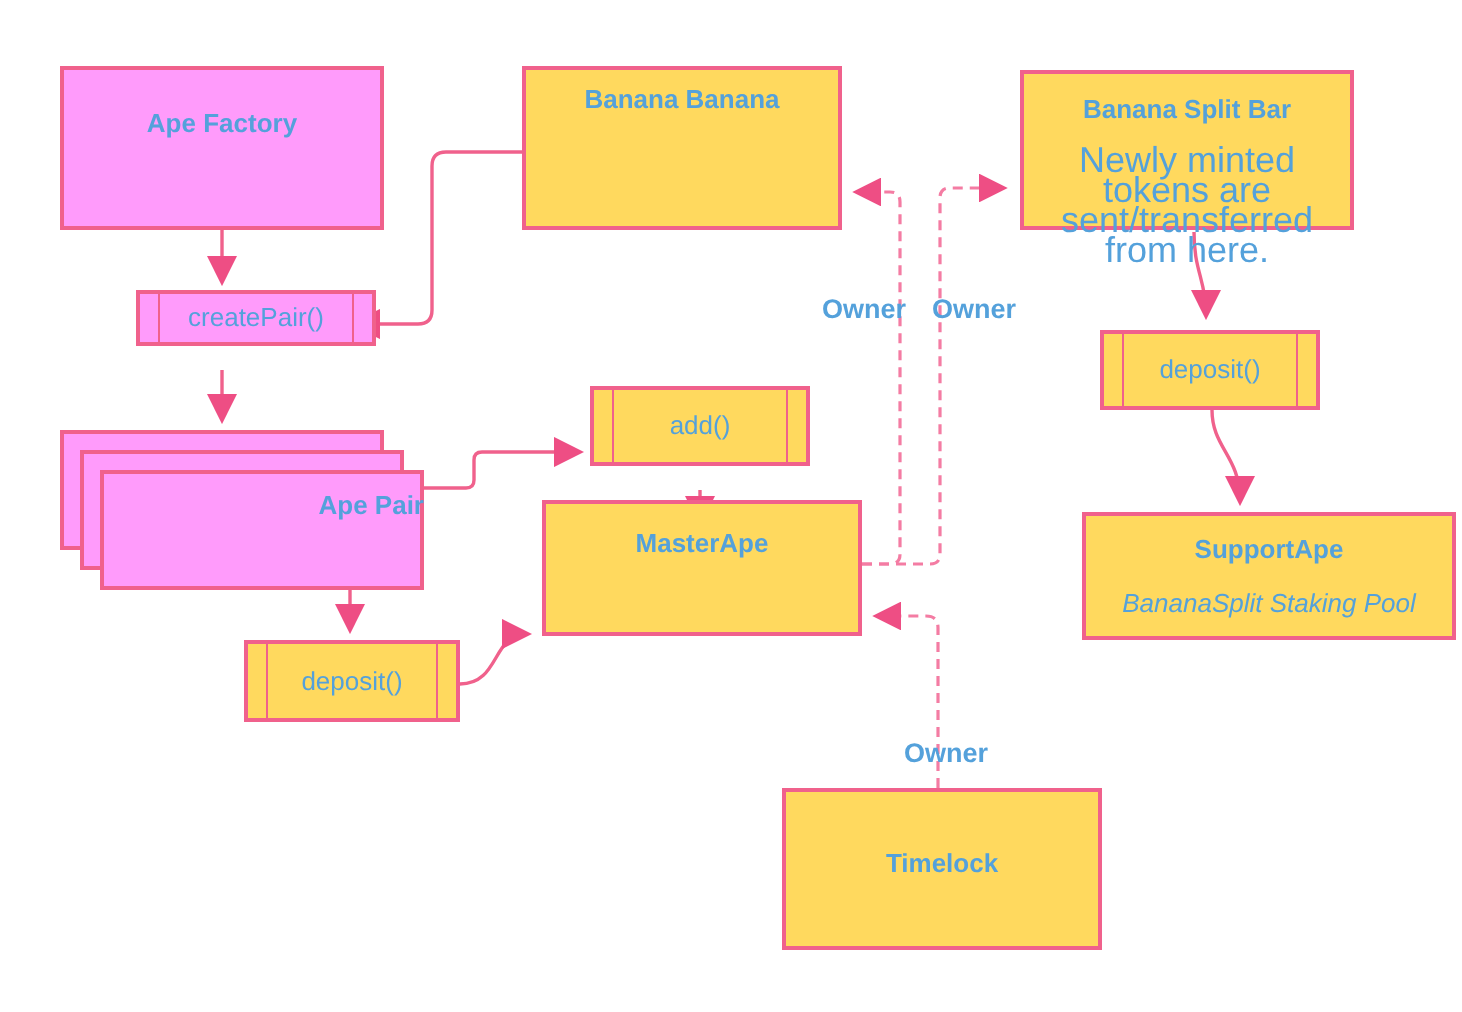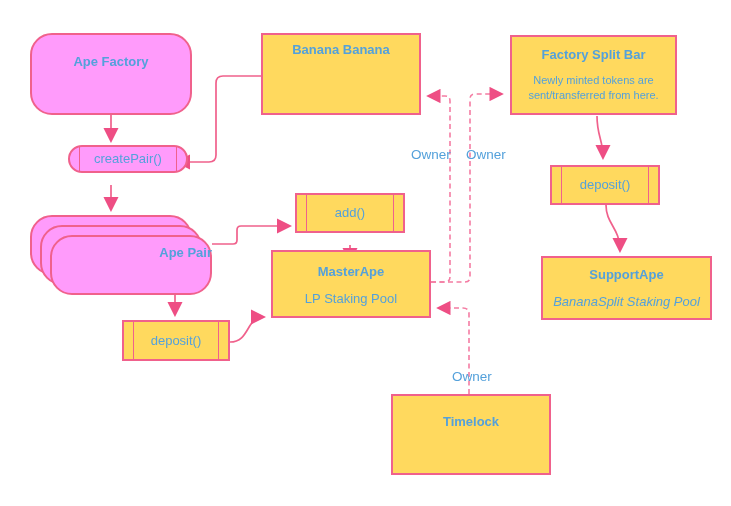--- a/index.html
+++ b/index.html
@@ -20,36 +20,36 @@
   }
   .edges{position:absolute;left:0;top:0;width:731px;height:506px;z-index:1;}
   .edge-solid{fill:none;stroke:var(--stroke);stroke-width:1.7;}
   .edge-dashed{fill:none;stroke:var(--dashed-stroke);stroke-width:1.6;stroke-dasharray:5 3.5;}
   .arrowhead{fill:var(--arrow);}
   .node{
     position:absolute;box-sizing:border-box;z-index:2;
     border:2px solid var(--stroke);
     text-align:center;font-size:13px;
   }
-  .pink{background:var(--pink-fill);border-radius:22px;}
+  .pink{background:var(--pink-fill);}
   .yellow{background:var(--yellow-fill);}
   .title{font-weight:bold;font-size:13px;line-height:16px;}
   .subtitle{font-size:13px;line-height:16px;}
-  .desc{font-size:11px;line-height:15px;margin:10px 2px 0 2px;}
+  .desc{font-size:18px;line-height:15px;margin:10px 2px 0 2px;}
   .subroutine{display:flex;align-items:center;justify-content:center;}
   .sub-bar{position:absolute;top:0;bottom:0;width:0;border-left:1.5px solid var(--stroke);}
   .sub-bar.l{left:9px;}
   .sub-bar.r{right:9px;}
   .fn-label{font-size:13px;line-height:16px;}
   .stack-label{
     position:absolute;z-index:3;text-align:right;
     font-weight:bold;font-size:13px;line-height:16px;color:var(--text-blue);
   }
   .owner-label{
-    position:absolute;z-index:3;font-size:13.5px;line-height:15px;color:var(--text-blue);
+    position:absolute;z-index:3;font-size:13.5px;line-height:15px;color:var(--text-blue);font-weight:bold;
   }
 </style>
 </head>
 <body>
 
 <div class="canvas">
 
   <svg class="edges" viewBox="0 0 731 506">
     <defs>
       <marker id="arrow" viewBox="0 0 10 10" refX="8" refY="5" markerWidth="9" markerHeight="9" orient="auto-start-reverse">
@@ -72,21 +72,21 @@
 
   <div class="node pink" style="left:30px;top:33px;width:162px;height:82px;padding-top:19px;">
     <div class="title">Ape Factory</div>
   </div>
 
   <div class="node yellow" style="left:261px;top:33px;width:160px;height:82px;padding-top:7px;">
     <div class="title">Banana Banana</div>
   </div>
 
   <div class="node yellow" style="left:510px;top:35px;width:167px;height:80px;padding-top:10px;">
-    <div class="title">Factory Split Bar</div>
+    <div class="title">Banana Split Bar</div>
     <div class="desc">Newly minted tokens are sent/transferred from here.</div>
   </div>
 
   <div class="node pink subroutine" style="left:68px;top:145px;width:120px;height:28px;">
     <span class="sub-bar l"></span>
     <span class="sub-bar r"></span>
     <span class="fn-label">createPair()</span>
   </div>
 
   <div class="node pink" style="left:30px;top:215px;width:162px;height:60px;"></div>
@@ -95,41 +95,40 @@
   <div class="stack-label" style="left:50px;top:245px;width:162px;">Ape Pair</div>
 
   <div class="node yellow subroutine" style="left:295px;top:193px;width:110px;height:40px;">
     <span class="sub-bar l"></span>
     <span class="sub-bar r"></span>
     <span class="fn-label">add()</span>
   </div>
 
   <div class="node yellow" style="left:271px;top:250px;width:160px;height:68px;padding-top:12px;">
     <div class="title">MasterApe</div>
-    <div class="subtitle" style="margin-top:11px;">LP Staking Pool</div>
   </div>
 
   <div class="node yellow subroutine" style="left:122px;top:320px;width:108px;height:41px;">
     <span class="sub-bar l"></span>
     <span class="sub-bar r"></span>
     <span class="fn-label">deposit()</span>
   </div>
 
   <div class="node yellow subroutine" style="left:550px;top:165px;width:110px;height:40px;">
     <span class="sub-bar l"></span>
     <span class="sub-bar r"></span>
     <span class="fn-label">deposit()</span>
   </div>
 
-  <div class="node yellow" style="left:541px;top:256px;width:171px;height:64px;padding-top:9px;text-align:center;">
+  <div class="node yellow" style="left:541px;top:256px;width:187px;height:64px;padding-top:9px;text-align:center;">
     <div class="title">SupportApe</div>
     <div class="subtitle" style="margin-top:11px;font-style:italic;">BananaSplit Staking Pool</div>
   </div>
 
-  <div class="node yellow" style="left:391px;top:394px;width:160px;height:81px;padding-top:18px;">
+  <div class="node yellow" style="left:391px;top:394px;width:160px;height:81px;padding-top:28px;">
     <div class="title">Timelock</div>
   </div>
 
   <div class="owner-label" style="left:411px;top:147px;">Owner</div>
   <div class="owner-label" style="left:466px;top:147px;">Owner</div>
   <div class="owner-label" style="left:452px;top:369px;">Owner</div>
 
 </div>
 
 </body></html>

